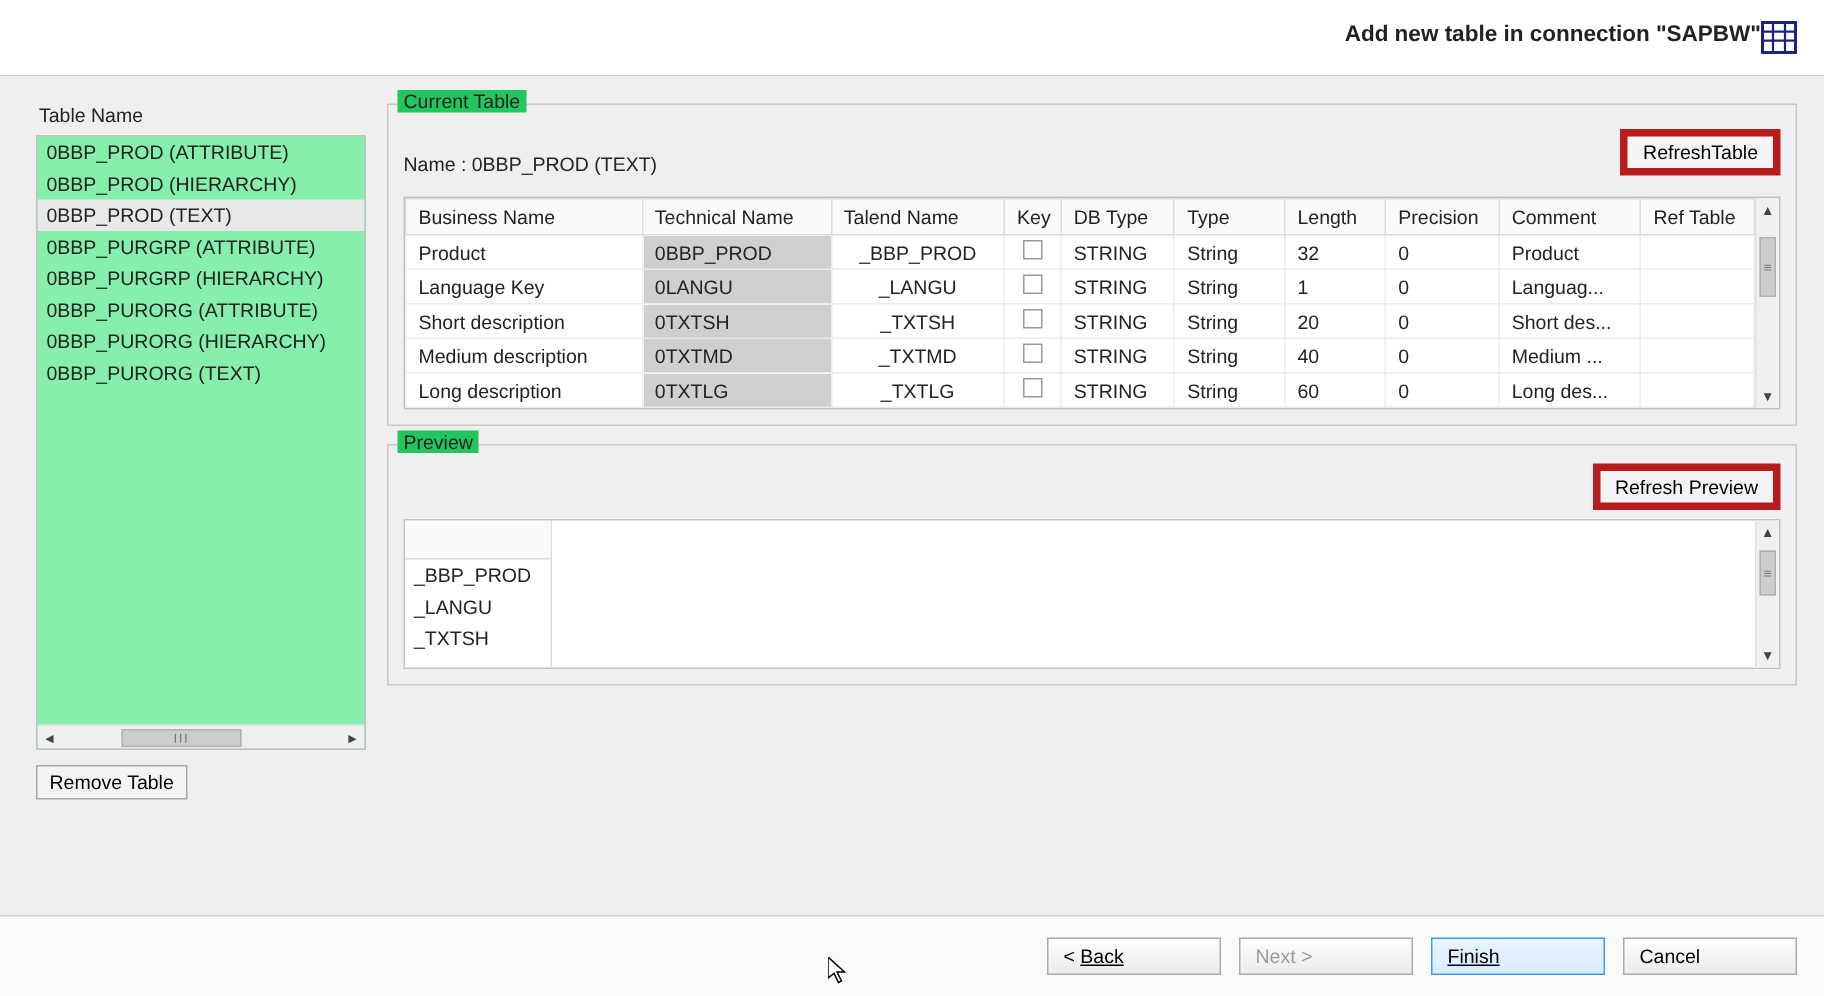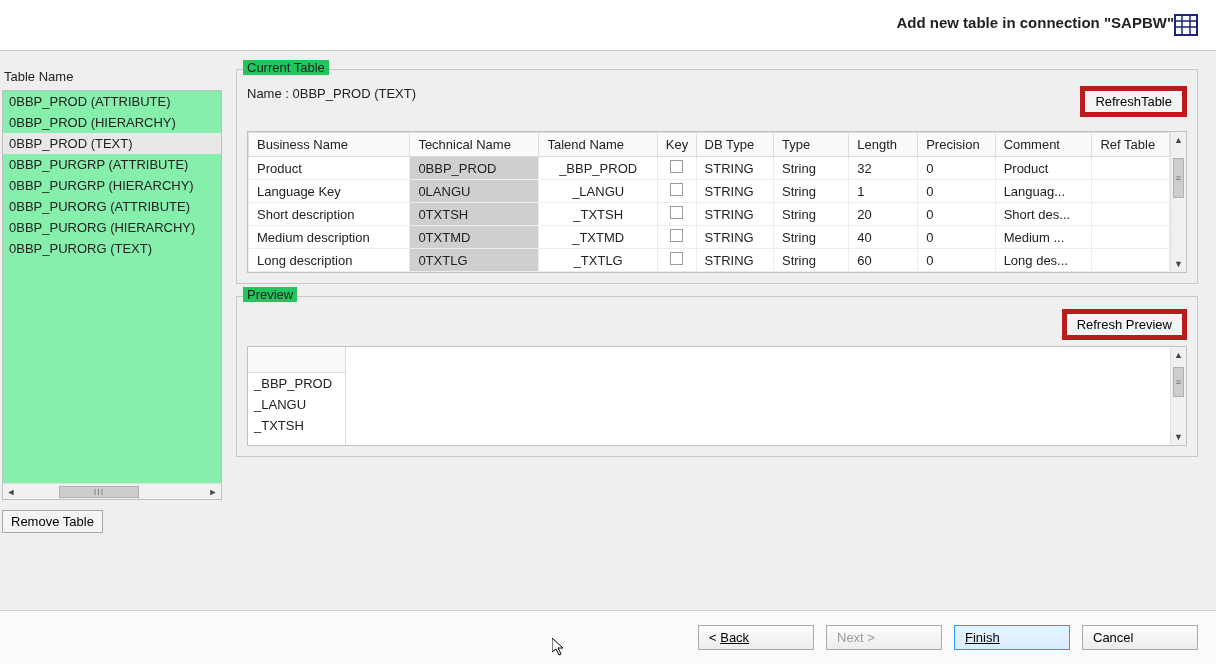--- a/index.html
+++ b/index.html
@@ -28,21 +28,21 @@
   .header-icon svg { display:block; }
   .hr {
     border-bottom: 1px solid #d0d0d0;
     height: 0;
   }
   .main {
     flex: 1;
     background: #efefef;
     display: flex;
     gap: 14px;
-    padding: 18px 18px 18px 2px;
+    padding: 18px 18px 18px 24px;
     overflow: hidden;
   }
   
   .left-panel {
     width: 220px;
     display: flex;
     flex-direction: column;
   }
   .group-label {
     font-size: 13px;
@@ -117,21 +117,21 @@
   .fieldset-label {
     position: absolute;
     top: -10px;
     left: 6px;
     background: #22c55e;
     padding: 0 4px;
     font-size: 13px;
   }
   .name-row {
     display: flex;
-    align-items: flex-start;
+    align-items: flex-end;
     justify-content: space-between;
     margin-bottom: 14px;
     margin-top: 6px;
   }
   .name-label { font-size:13px; }
   .refresh-btn {
     padding: 3px 10px;
     background: #f4f4f4;
     border: 5px solid #b91c1c;
     font-size: 13px;

